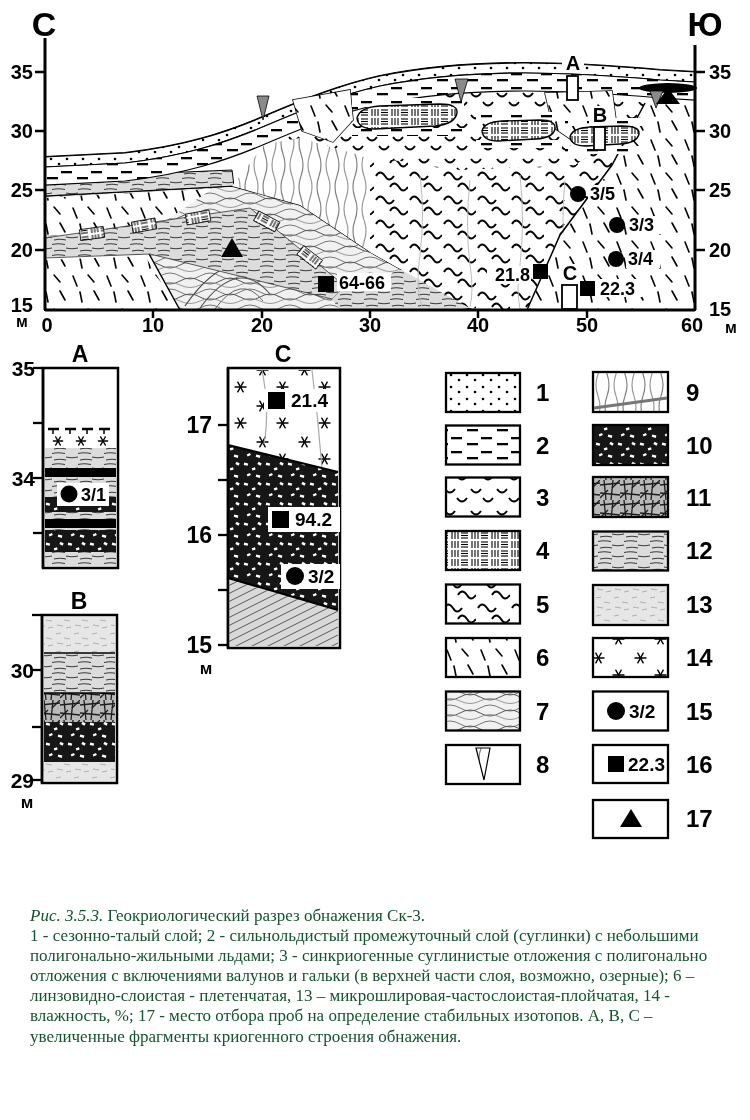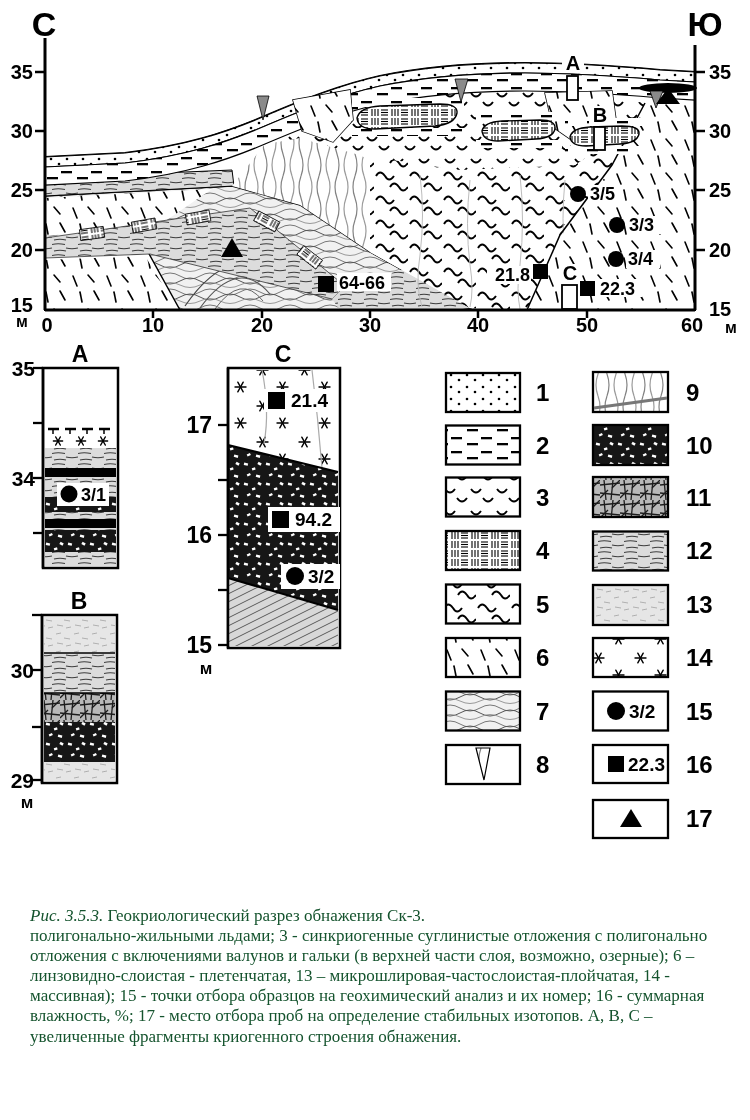--- a/index.html
+++ b/index.html
@@ -404,21 +404,21 @@
       <text x="686" y="720" font-size="24">15</text>
       <text x="686" y="773" font-size="24">16</text>
       <text x="686" y="827" font-size="24">17</text>
     </g>
   </g>
 </svg>
 
 
 <div class="caption">
   <div class="cap-line"><span class="it">Рис. 3.5.3.</span><span> Геокриологический разрез обнажения Ск-3.</span></div>
+  <div class="cap-line">1 - сезонно-талый слой; 2 - сильнольдистый промежуточный слой (суглинки) с небольшими</div>
   <div class="cap-line">полигонально-жильными льдами; 3 - синкриогенные суглинистые отложения с полигонально</div>
   <div class="cap-line">отложения с включениями валунов и гальки (в верхней части слоя, возможно, озерные); 6 –</div>
   <div class="cap-line">линзовидно-слоистая - плетенчатая, 13 – микрошлировая-частослоистая-плойчатая, 14 -</div>
-  <div class="cap-line">массивная); 15 - точки отбора образцов на геохимический анализ и их номер; 16 - суммарная</div>
   <div class="cap-line">влажность, %; 17 - место отбора проб на определение стабильных изотопов. А, В, С –</div>
   <div class="cap-line">увеличенные фрагменты криогенного строения обнажения.</div>
 </div>
 
 </div>
 
 </body></html>

